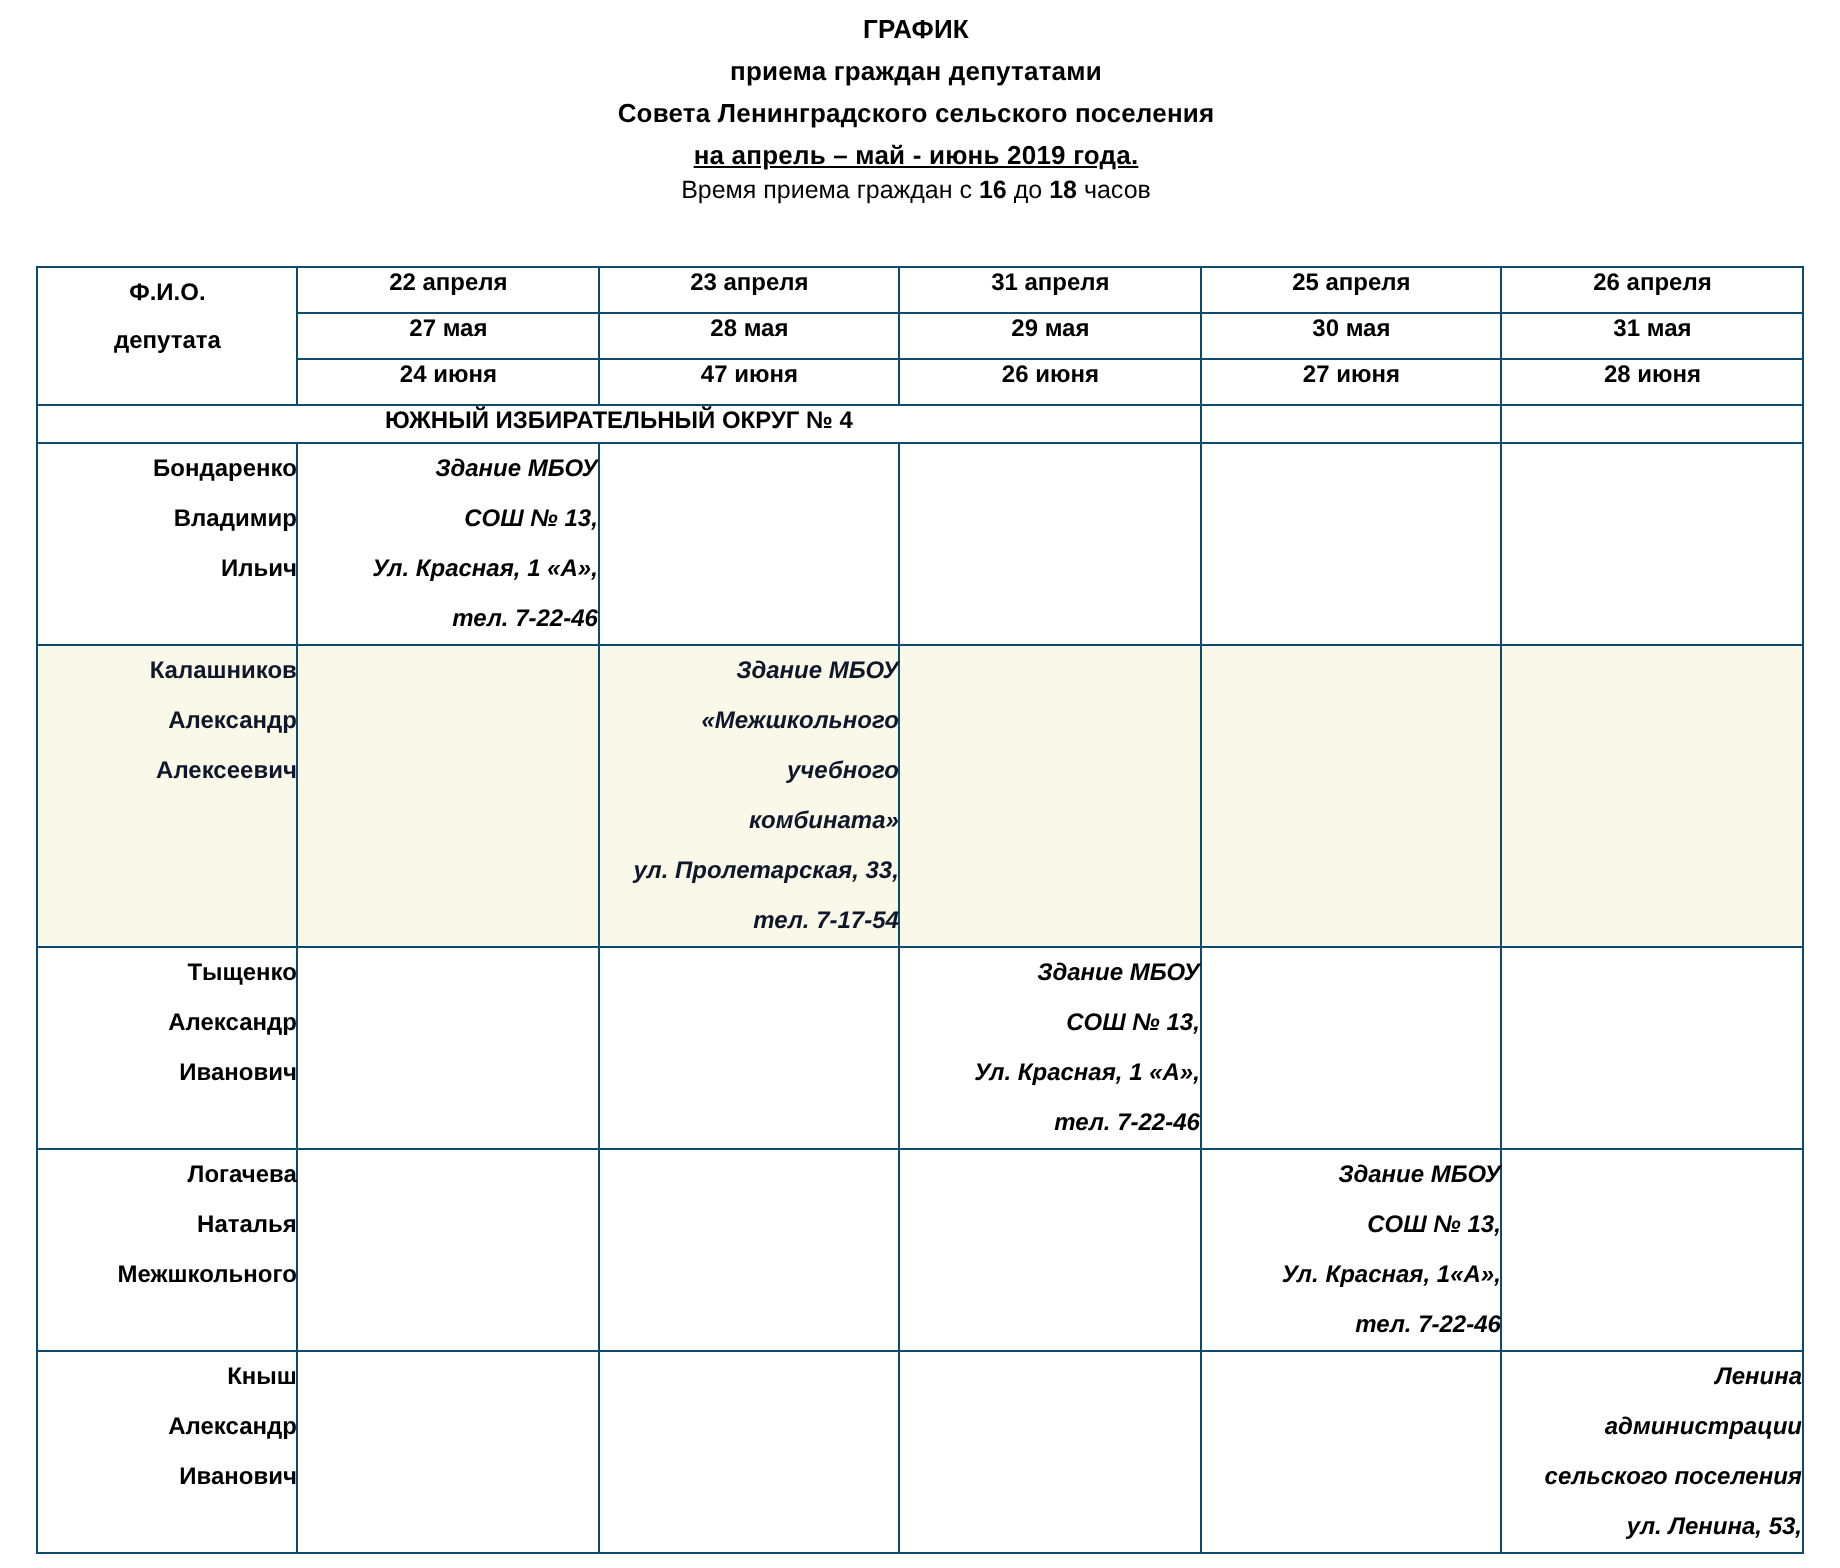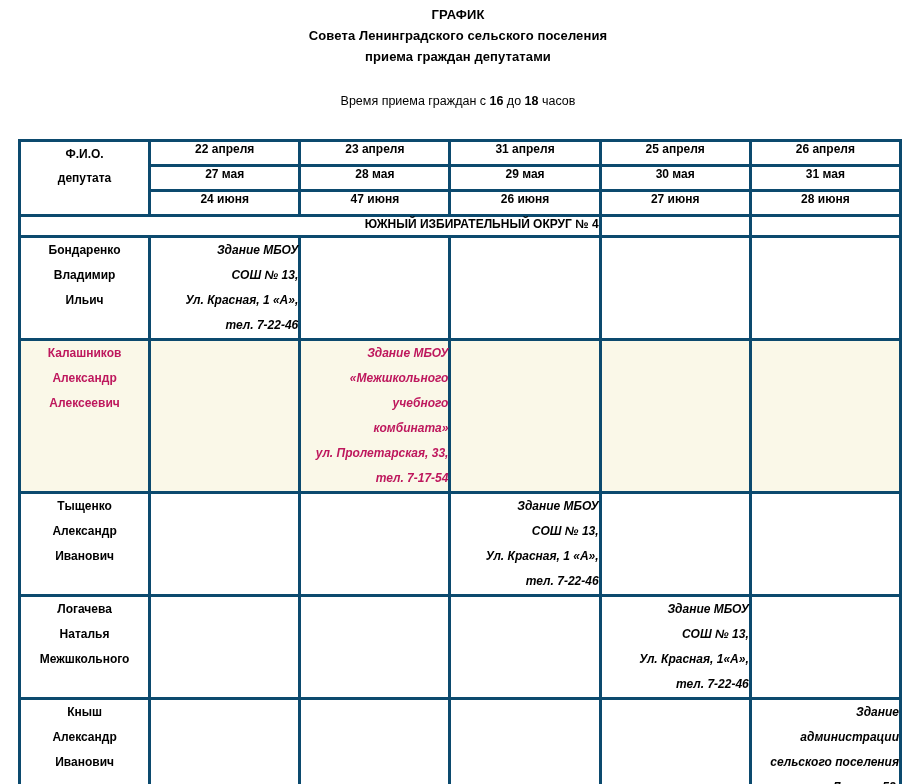--- a/index.html
+++ b/index.html
@@ -29,34 +29,33 @@
     font-size: 13px;
     line-height: 21px;
     letter-spacing: .1px;
   }
   .header .line.underline {
     text-decoration: underline;
   }
   .subnote {
     text-align: center;
     font-size: 12.5px;
-    margin-top: 27px;
     margin-bottom: 0;
   }
   .subnote b { font-weight: bold; }
 
   table.schedule {
     border-collapse: collapse;
     margin-top: 31px;
     margin-left: 18px;
     width: 884px;
     table-layout: fixed;
   }
   table.schedule td, table.schedule th {
-    border: 3px solid #0c4a6e;
+    border: 1px solid #0c4a6e;
     padding: 0;
     vertical-align: top;
     font-size: 12px;
     font-weight: bold;
   }
   col.c-name { width: 130px; }
   col.c-day  { width: 150px; }
 
   .hdr-name {
     text-align: center;
@@ -68,29 +67,29 @@
   }
   .hdr-date {
     text-align: center;
     vertical-align: middle;
     height: 22px;
     font-size: 12.5px;
     font-weight: bold;
     padding: 2px 2px;
   }
   .district-row td {
-    text-align: right;
+    text-align: center;
     font-size: 12px;
     font-weight: bold;
     padding: 4px 0 4px 0;
     height: 18px;
     vertical-align: middle;
   }
   .dep-name {
-    text-align: center;
+    text-align: right;
     padding: 8px 6px 8px 8px;
     font-size: 12px;
     font-weight: bold;
     line-height: 25px;
     vertical-align: top;
   }
   .cell-addr {
     text-align: right;
     padding: 8px 6px;
     font-size: 12px;
@@ -100,32 +99,33 @@
     font-style: italic;
   }
   .cell-empty { }
 
   tr.highlight td {
     background: #faf8e8;
     color: #6b6b52;
   }
   tr.highlight .dep-name,
   tr.highlight .cell-addr {
-    color: #be185d;
+    color: #0f172a;
   }
 </style>
 </head>
 <body>
 
 <div class="page">
 
   <div class="header">
     <div class="line">ГРАФИК</div>
+    <div class="line">приема граждан депутатами</div>
     <div class="line">Совета Ленинградского сельского поселения</div>
-    <div class="line">приема граждан депутатами</div>
+    <div class="line underline">на апрель – май - июнь  2019 года.</div>
   </div>
 
   <div class="subnote">
     <span>Время приема граждан с </span><b>16</b><span> до </span><b>18</b><span> часов</span>
   </div>
 
   <table class="schedule">
     <colgroup>
       <col class="c-name">
       <col class="c-day">
@@ -239,21 +239,21 @@
           <td class="dep-name">
             <div>Кныш</div>
             <div>Александр</div>
             <div>Иванович</div>
           </td>
           <td class="cell-addr cell-empty"></td>
           <td class="cell-addr cell-empty"></td>
           <td class="cell-addr cell-empty"></td>
           <td class="cell-addr cell-empty"></td>
           <td class="cell-addr">
-            <div>Здание</div>
+            <div>Ленина</div>
             <div>администрации</div>
             <div>сельского поселения</div>
             <div>ул. Ленина, 53,</div>
           </td>
         </tr>
       </tbody>
   </table>
 
 </div>
 

